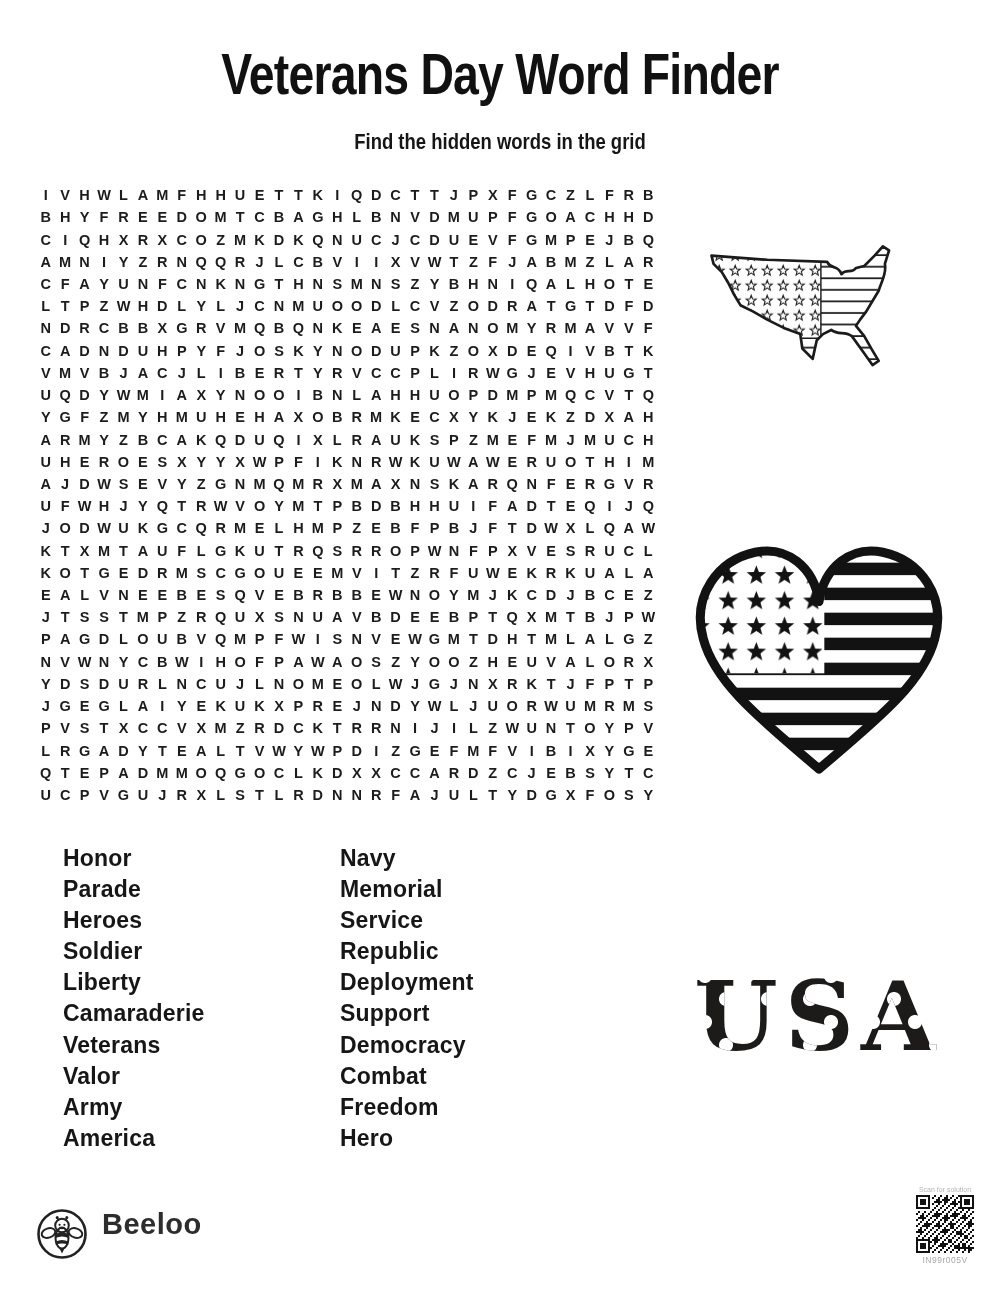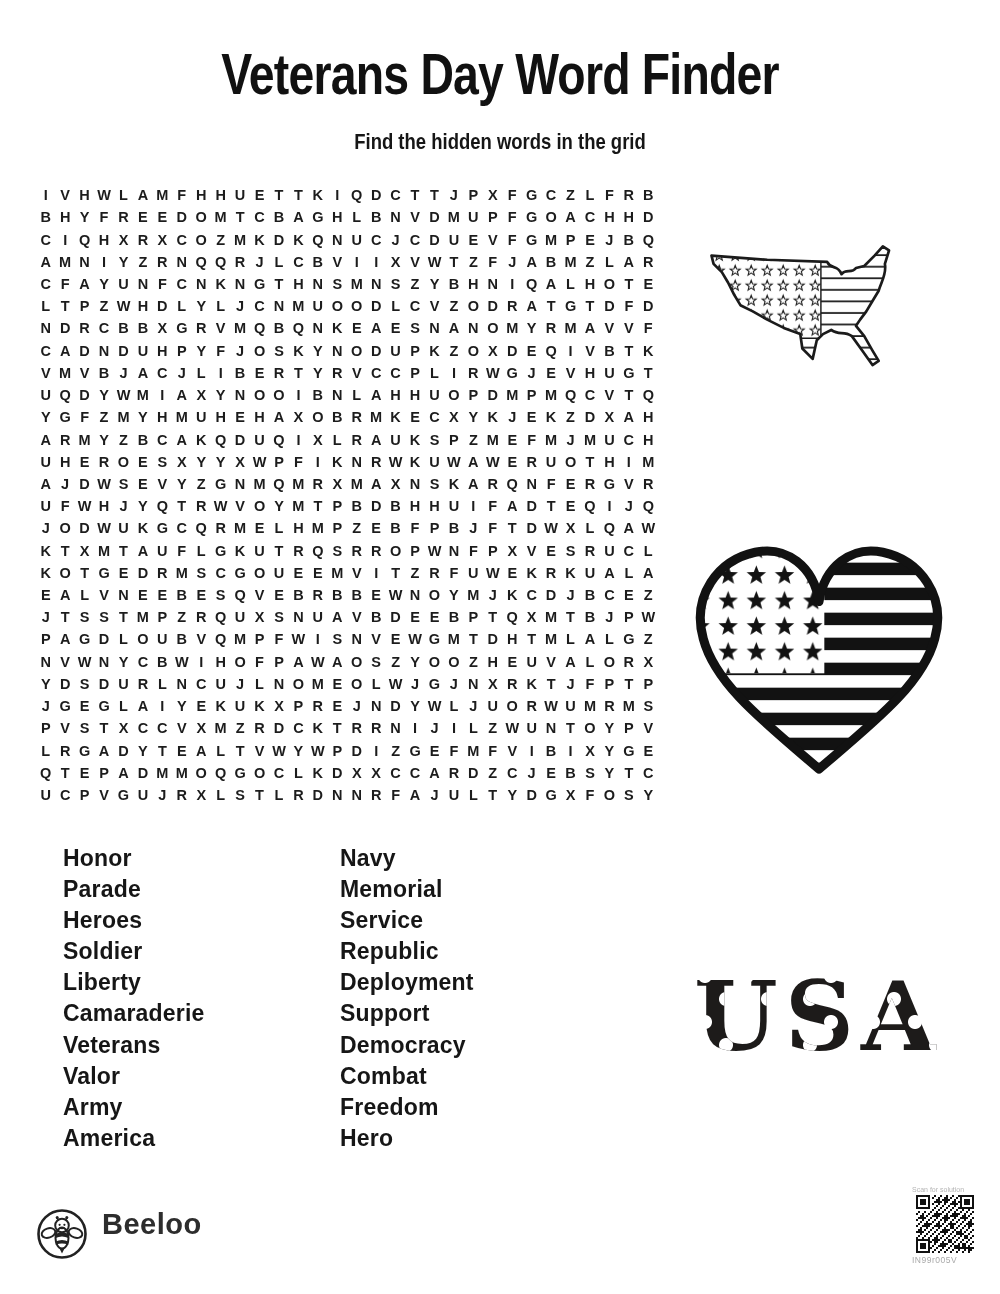--- a/index.html
+++ b/index.html
@@ -63,21 +63,21 @@
   
   .brand { position:absolute; left:36px; top:1208px; display:flex; align-items:flex-start; }
   .bee-badge { width:52px; height:52px; }
   .brand-name {
     margin-left:14px; font-weight:700; font-size:29px; letter-spacing:0.5px; color:#2d2d2d;
   }
   .copyright {
     position:absolute; left:0; top:1258px; width:100%; text-align:center;
     font-size:13.5px; color:#c3c3c3; letter-spacing:0.5px;
   }
-  .qr-block { position:absolute; left:912px; top:1186px; width:66px; text-align:left; }
+  .qr-block { position:absolute; left:912px; top:1186px; width:66px; text-align:center; }
   .qr-label { font-size:7px; color:#b5b5b5; margin-bottom:2px; white-space:nowrap; }
   .qr-svg   { width:58px; height:58px; display:block; margin:0 auto; }
   .qr-code-id { font-size:8.5px; color:#a9a9a9; margin-top:2px; letter-spacing:0.5px; }
 </style>
 </head>
 <body>
 
 <div class="page">
 
   <h1 class="title">Veterans Day Word Finder</h1>

